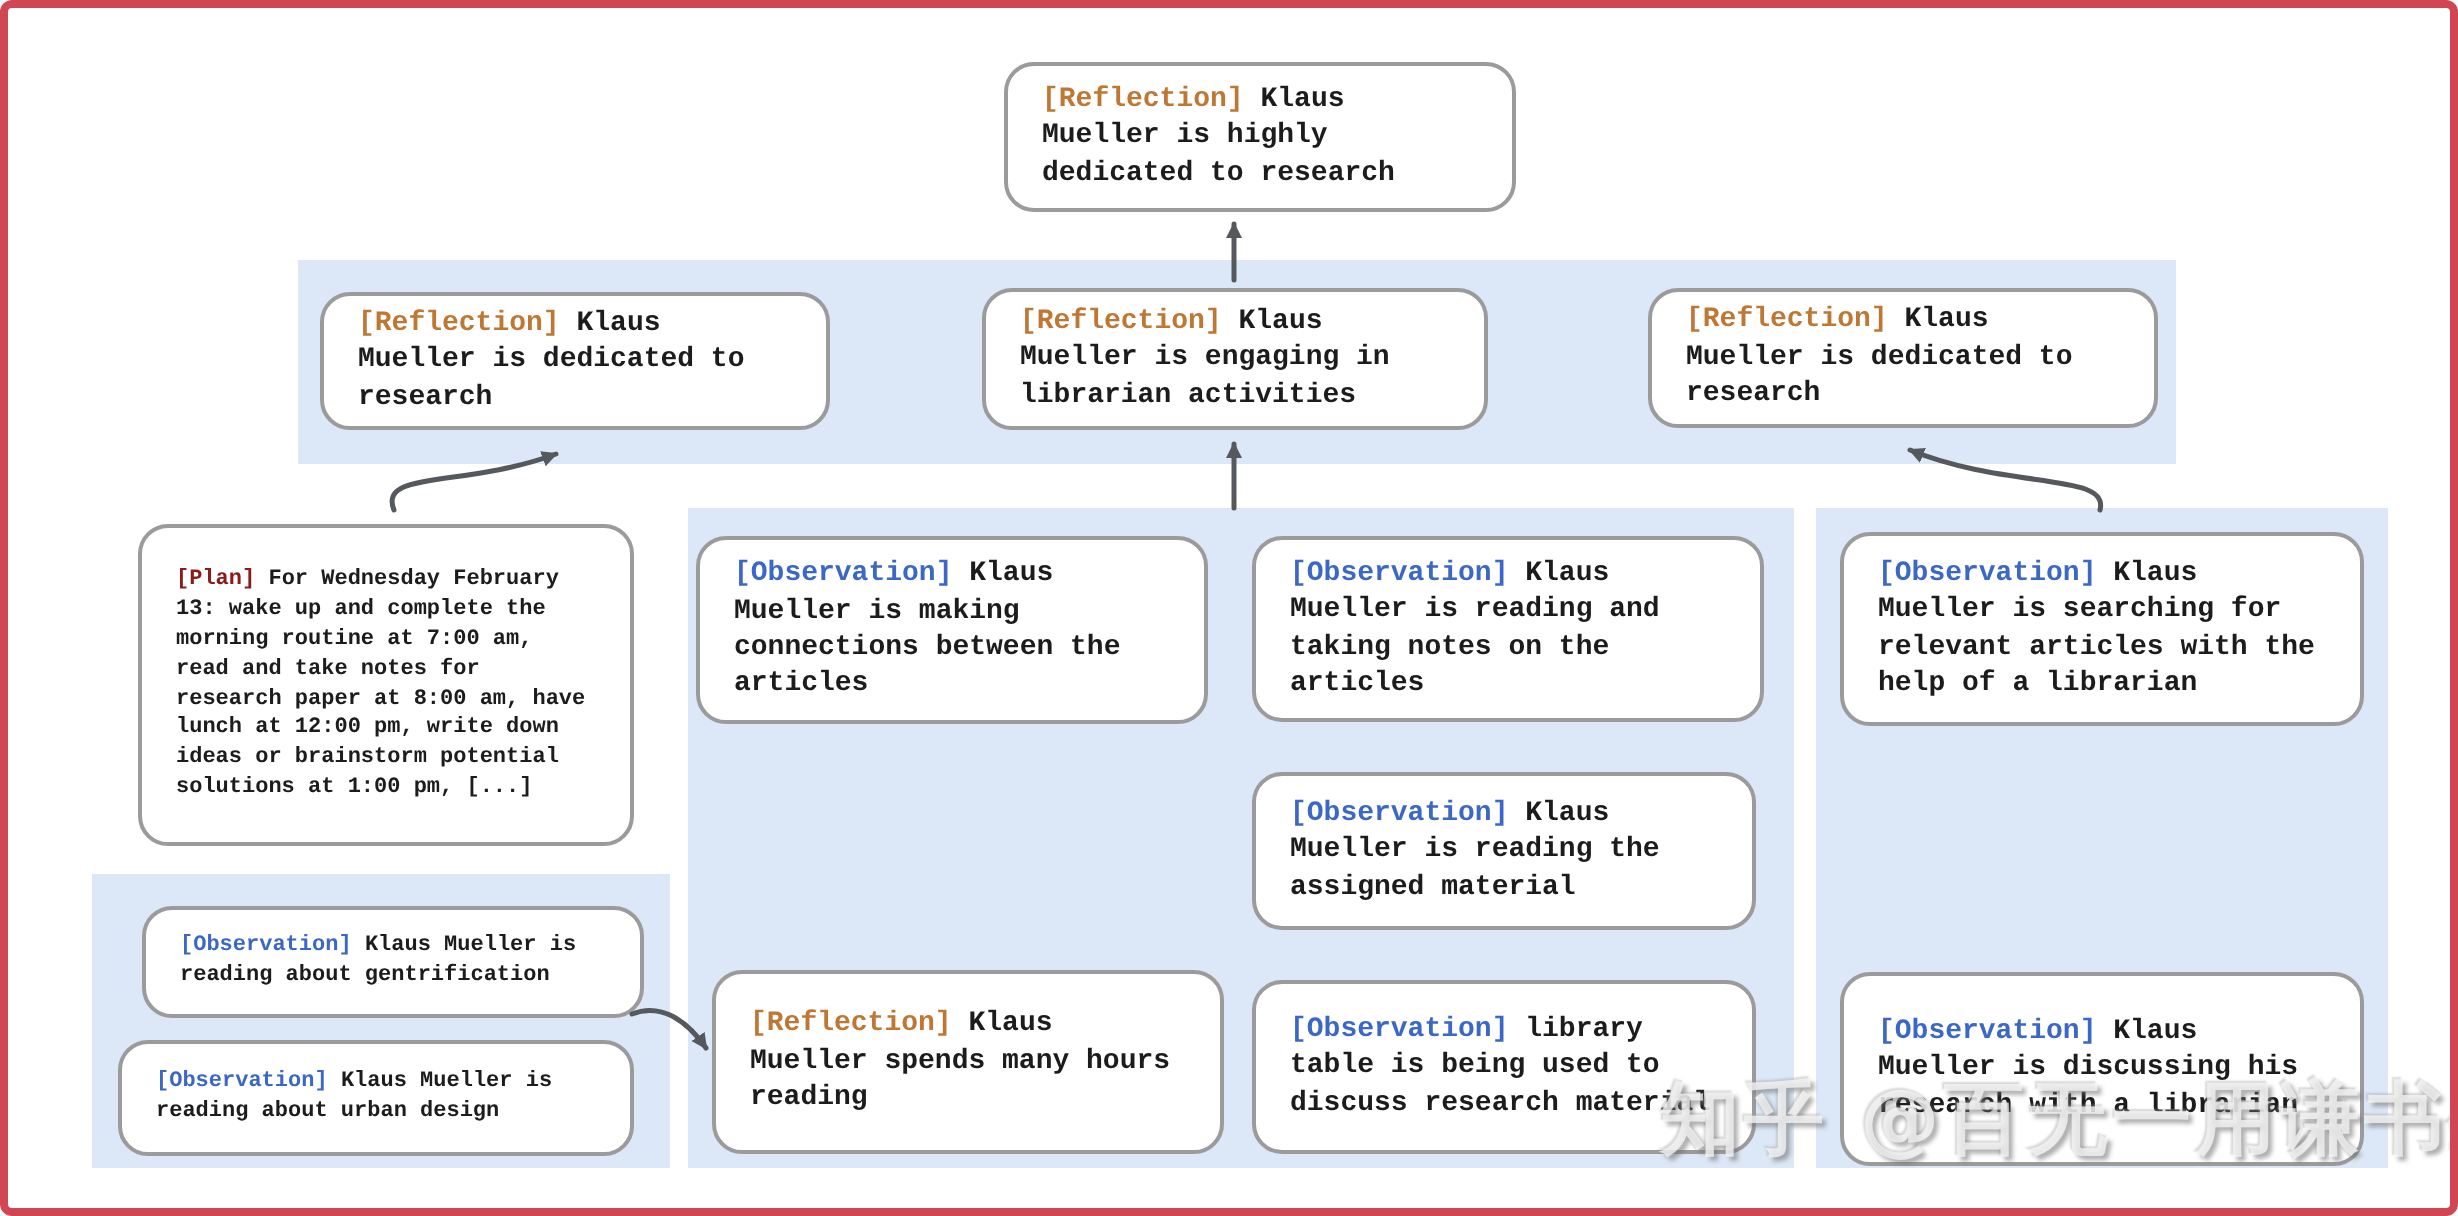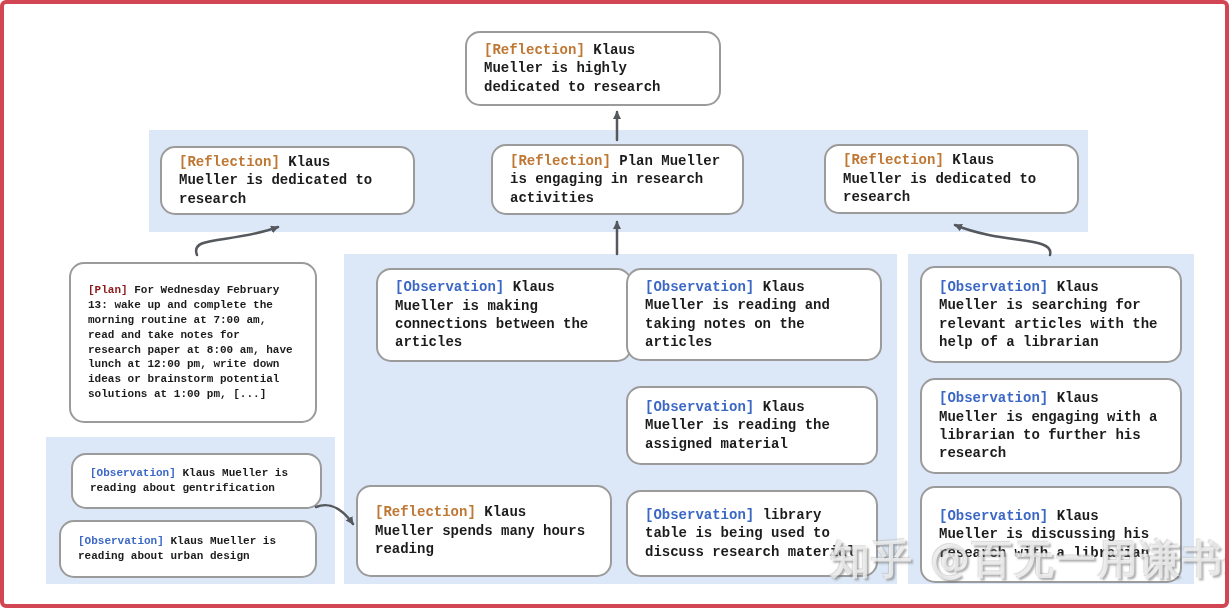--- a/index.html
+++ b/index.html
@@ -60,67 +60,64 @@
 </head>
 <body>
 
 <div id="canvas">
 
   <div class="band" style="left:145px;top:126px;width:939px;height:102px;"></div>
   <div class="band" style="left:42px;top:433px;width:289px;height:147px;"></div>
   <div class="band" style="left:340px;top:250px;width:553px;height:330px;"></div>
   <div class="band" style="left:904px;top:250px;width:286px;height:330px;"></div>
 
-  <div class="node fs-main" style="left:461px;top:27px;width:256px;height:75px;">
+  <div class="node fs-main" style="left:498px;top:27px;width:256px;height:75px;">
     <p><span class="tag-reflection">[Reflection]</span> <span>Klaus Mueller is highly dedicated to research</span></p>
   </div>
 
   <div class="node fs-main" style="left:156px;top:142px;width:255px;height:69px;">
     <p><span class="tag-reflection">[Reflection]</span> <span>Klaus Mueller is dedicated to research</span></p>
   </div>
   <div class="node fs-main" style="left:487px;top:140px;width:253px;height:71px;">
-    <p><span class="tag-reflection">[Reflection]</span> <span>Plan Mueller is engaging in research activities</span></p>
+    <p><span class="tag-reflection">[Reflection]</span> <span>Klaus Mueller is engaging in librarian activities</span></p>
   </div>
   <div class="node fs-main" style="left:820px;top:140px;width:255px;height:70px;">
     <p><span class="tag-reflection">[Reflection]</span> <span>Klaus Mueller is dedicated to research</span></p>
   </div>
 
   <div class="node fs-small" style="left:65px;top:258px;width:248px;height:161px;">
     <p><span class="tag-plan">[Plan]</span> <span>For Wednesday February 13: wake up and complete the morning routine at 7:00 am, read and take notes for research paper at 8:00 am, have lunch at 12:00 pm, write down ideas or brainstorm potential solutions at 1:00 pm, [...]</span></p>
   </div>
 
   <div class="node fs-small" style="left:55px;top:449px;width:251px;height:56px;margin-left:12px;">
     <p><span class="tag-observation">[Observation]</span> <span>Klaus Mueller is reading about gentrification</span></p>
   </div>
   <div class="node fs-small" style="left:55px;top:516px;width:258px;height:58px;">
     <p><span class="tag-observation">[Observation]</span> <span>Klaus Mueller is reading about urban design</span></p>
   </div>
 
-  <div class="node fs-main" style="left:372px;top:264px;width:256px;height:94px;">
+  <div class="node fs-main" style="left:344px;top:264px;width:256px;height:94px;">
     <p><span class="tag-observation">[Observation]</span> <span>Klaus Mueller is making connections between the articles</span></p>
   </div>
   <div class="node fs-main" style="left:352px;top:481px;width:256px;height:92px;">
     <p><span class="tag-reflection">[Reflection]</span> <span>Klaus Mueller spends many hours reading</span></p>
   </div>
 
   <div class="node fs-main" style="left:622px;top:264px;width:256px;height:93px;">
     <p><span class="tag-observation">[Observation]</span> <span>Klaus Mueller is reading and taking notes on the articles</span></p>
   </div>
   <div class="node fs-main" style="left:622px;top:382px;width:252px;height:79px;">
     <p><span class="tag-observation">[Observation]</span> <span>Klaus Mueller is reading the assigned material</span></p>
   </div>
   <div class="node fs-main" style="left:622px;top:486px;width:252px;height:87px;">
     <p><span class="tag-observation">[Observation]</span> <span>library table is being used to discuss research material</span></p>
   </div>
 
   <div class="node fs-main" style="left:916px;top:262px;width:262px;height:97px;">
     <p><span class="tag-observation">[Observation]</span> <span>Klaus Mueller is searching for relevant articles with the help of a librarian</span></p>
-  </div>
-  <div class="node fs-main" style="left:916px;top:374px;width:262px;height:96px;">
-    <p><span class="tag-observation">[Observation]</span> <span>Klaus Mueller is engaging with a librarian to further his research</span></p>
   </div>
   <div class="node fs-main" style="left:916px;top:482px;width:262px;height:97px;">
     <p><span class="tag-observation">[Observation]</span> <span>Klaus Mueller is discussing his research with a librarian</span></p>
   </div>
 
   <svg id="arrows" viewBox="0 0 1229 608">
     <defs>
       <marker id="ah" markerWidth="9" markerHeight="9" refX="7" refY="4" orient="auto" markerUnits="userSpaceOnUse">
         <path d="M0,0 L8,4 L0,8 z" fill="#55595e"></path>
       </marker>

